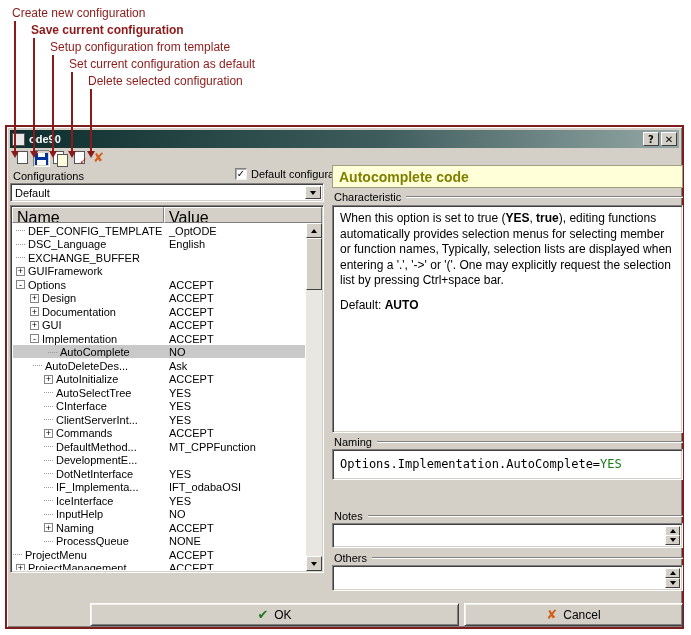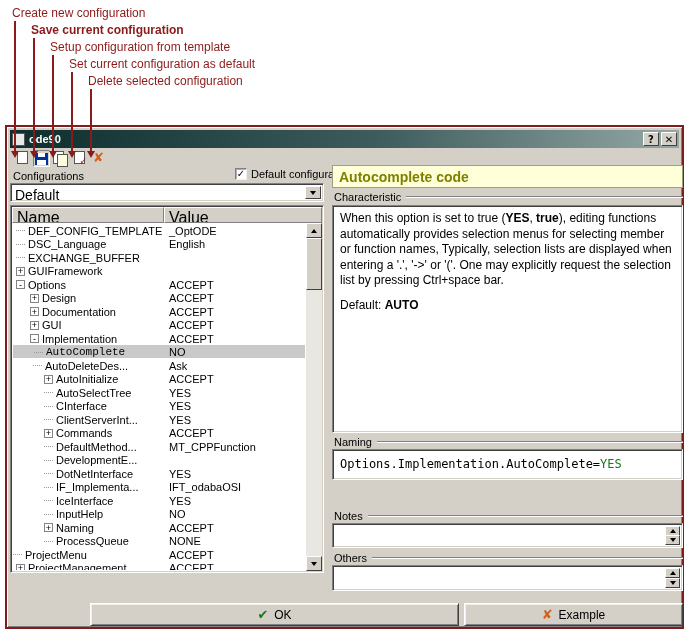--- a/index.html
+++ b/index.html
@@ -147,21 +147,21 @@
     font-family:"DejaVu Sans", sans-serif;
     font-size:10px; font-weight:bold; line-height:10px; color:#000;
   }
   .combo {
     position:absolute; left:3px; top:56px; width:314px; height:19px;
     background:#fff;
     border:1px solid; border-color:#808080 #fff #fff #808080;
     box-shadow: inset 1px 1px 0 #404040, inset -1px -1px 0 #d4d0c8;
     display:flex; align-items:stretch;
   }
-  .combo-text { flex:1; font-size:14px; padding:3px 4px; }
+  .combo-text { flex:1; font-size:11px; padding:3px 4px; }
   .combo-btn {
     width:16px; margin:2px;
     background:#d4d0c8;
     border:1px solid; border-color:#fff #404040 #404040 #fff;
     display:flex; align-items:center; justify-content:center;
   }
   .tri-dn-sm { width:0; height:0; border-left:3px solid transparent; border-right:3px solid transparent; border-top:4px solid #000; }
   .tri-up-sm { width:0; height:0; border-left:3px solid transparent; border-right:3px solid transparent; border-bottom:4px solid #000; }
 
   .tree {
@@ -395,21 +395,21 @@
           <div class="tval">ACCEPT</div>
         </div>
         <div class="trow">
           <div class="tname" style="padding-left: 17px;">
             <span class="glyph minus">-</span>
             <span>Implementation</span>
           </div>
           <div class="tval">ACCEPT</div>
         </div>
         <div class="trow sel">
-          <div class="tname" style="padding-left: 21px; font-family: Liberation Mono, monospace;">
+          <div class="tname" style="padding-left: 35px;">
             <span class="glyph none"></span>
             <span>AutoComplete</span>
           </div>
           <div class="tval">NO</div>
         </div>
         <div class="trow">
           <div class="tname" style="padding-left: 20px;">
             <span class="glyph none"></span>
             <span>AutoDeleteDes...</span>
           </div>
@@ -580,16 +580,16 @@
         </div>
     </div>
   </div>
 
   <div class="btn" id="btn-ok">
     <span class="btn-ico ok-ico">✔</span>
     <span>OK</span>
   </div>
   <div class="btn" id="btn-cancel">
     <span class="btn-ico cancel-ico">✘</span>
-    <span>Example</span>
+    <span>Cancel</span>
   </div>
 
 </div>
 
 </body></html>

